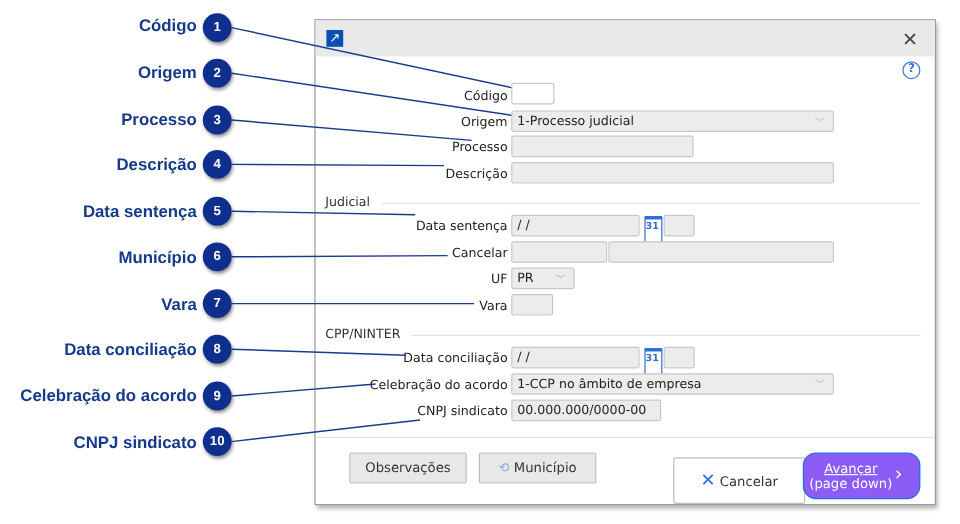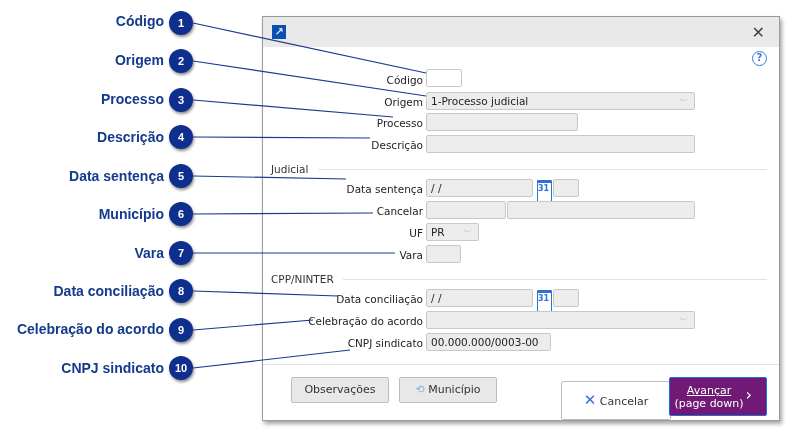--- a/index.html
+++ b/index.html
@@ -58,22 +58,22 @@
   .section-title { position: absolute; left: 8px; font-size: 10.5px; color: #333; }
   .section-line { position: absolute; left: 55px; right: 12px; height: 1px; background: #e2e2e2; }
 
   .footer-line { position: absolute; left: 0; right: 0; top: 347px; height: 1px; background: #e2e2e2; }
   .btn {
     position: absolute; height: 26px; border: 1px solid #bdbdbd; border-radius: 2px; background: #e8e8e8;
     font-size: 11px; color: #333; text-align: center; line-height: 24px; cursor: pointer;
   }
   .btn-cancel { background: #fff; height: 39px; line-height: 37px; }
   .btn-next {
-    background: #701a75; border-color: #1a6fe0; color: #fff; height: 39px;
-    font-size: 11px; line-height: 13px; padding-top: 20px;
+    background: #8b5cf6; border-color: #1a6fe0; color: #fff; height: 39px;
+    font-size: 11px; line-height: 13px; padding-top: 20px; border-radius: 11px;
   }
   .btn-next .arrow { position: absolute; right: 14px; top: 10px; font-size: 16px; }
   .btn-next .txt { position: absolute; left: 0; width: 78px; top: 6px; text-align: center; }
 </style>
 </head>
 <body>
 
 <div>
   <span class="callout-label" style="top:9px">Código</span>
   <span class="callout-badge" style="top:11px">1</span>
@@ -161,25 +161,26 @@
   <span class="section-title" style="top:256px">CPP/NINTER</span>
   <div class="section-line" style="top:262px;left:80px"></div>
 
   <span class="flabel" style="left:0;top:273px">Data conciliação</span>
   <div class="field" style="left:163px;top:272px;width:107px"> /  /</div>
   <span class="cal-icon" style="left:274px;top:273px">31</span>
   <div class="field" style="left:290px;top:272px;width:26px"></div>
 
   <span class="flabel" style="left:0;top:295px">Celebração do acordo</span>
   <div class="field" style="left:163px;top:294px;width:269px">
+    <span>1-CCP no âmbito de empresa</span>
     <span class="chev">﹀</span>
   </div>
 
   <span class="flabel" style="left:0;top:317px">CNPJ sindicato</span>
-  <div class="field" style="left:163px;top:316px;width:125px">00.000.000/0003-00</div>
+  <div class="field" style="left:163px;top:316px;width:125px">00.000.000/0000-00</div>
 
   <div class="footer-line"></div>
 
   <div class="btn" style="left:28px;top:360px;width:98px">Observações</div>
   <div class="btn" style="left:136px;top:360px;width:98px">
     <span style="color:#8ab0e8">⟲</span>
     <span>Município</span>
   </div>
   <div class="btn btn-cancel" style="left:298px;top:364px;width:110px">
     <span style="color:#2f6fd6;font-size:15px">✕</span>

